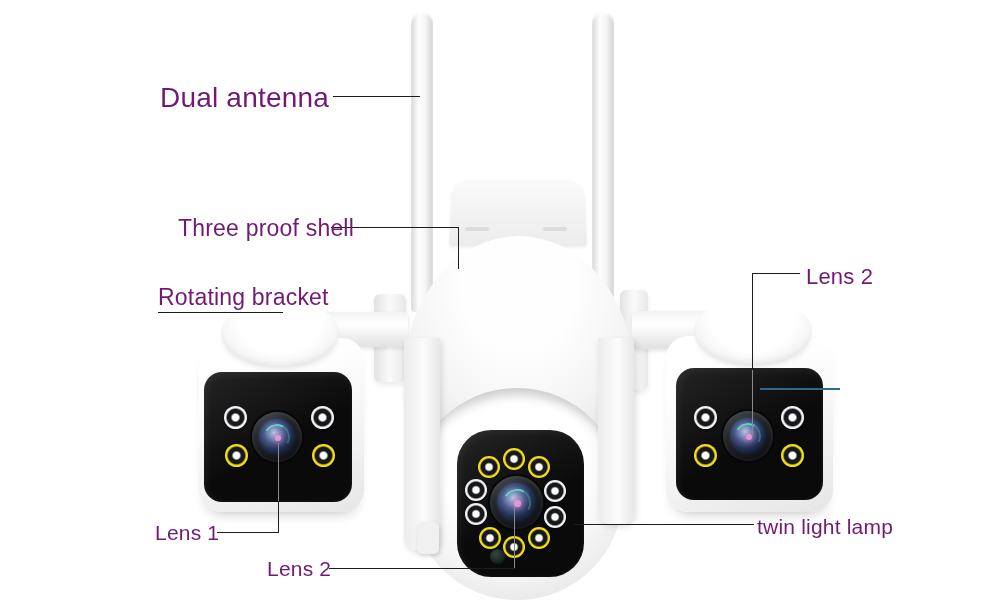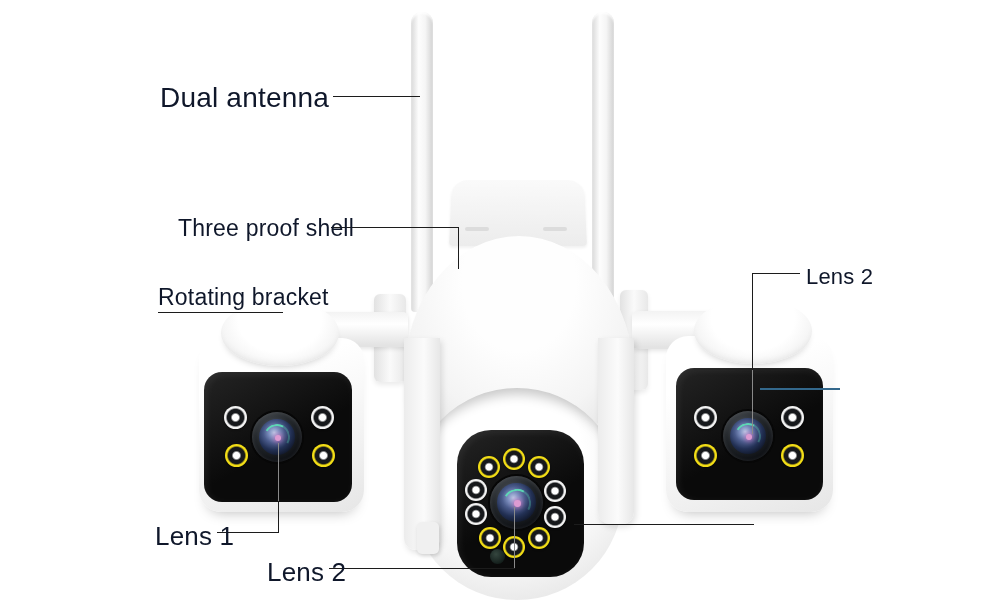--- a/index.html
+++ b/index.html
@@ -1,24 +1,24 @@
 <!DOCTYPE html>
 <html><head>
 <meta charset="utf-8">
 <style>
   html,body{margin:0;padding:0;background:#ffffff;}
   .stage{
     position:relative;width:1000px;height:600px;background:#ffffff;overflow:hidden;
     font-family:"Liberation Sans","DejaVu Sans",sans-serif;color:#1e1e1e;
   }
   
-  .ann-label{position:absolute;color:#0f172a;white-space:nowrap;z-index:21;letter-spacing:.2px;}
+  .ann-label{position:absolute;color:#701a75;white-space:nowrap;z-index:21;letter-spacing:.2px;}
   .lbl-xl{font-size:28px;}
   .lbl-lg{font-size:23px;}
-  .lbl-md{font-size:26px;}
+  .lbl-md{font-size:21px;}
   .ann-line{position:absolute;background:#1c1c1c;z-index:20;}
   .ann-line.h{height:1px;}
   .ann-line.v{width:1px;}
   .ann-line.grey{background:#8a8a8a;}
   .ann-line.blue{background:#33688c;height:2px;}
   
   .antenna{position:absolute;width:22px;z-index:1;border-radius:11px 11px 4px 4px;
     background:linear-gradient(90deg,#d8d8d8,#fdfdfd 35%,#f5f5f5 65%,#d2d2d2);
     box-shadow:inset 0 2px 2px rgba(255,255,255,.8);}
   .cap{position:absolute;left:449px;top:176px;width:138px;height:70px;z-index:2;
@@ -142,20 +142,21 @@
     <div class="arc"></div>
     <div class="dot"></div>
   </div>
 
   <div class="ann-label lbl-xl" style="left:160px;top:82px;">Dual antenna</div>
   <div class="ann-label lbl-lg" style="left:158px;top:284px;">Rotating bracket</div>
   <div class="ann-label lbl-lg" style="left:178px;top:215px;">Three proof shell</div>
   <div class="ann-label lbl-md" style="left:155px;top:521px;">Lens 1</div>
   <div class="ann-label lbl-md" style="left:267px;top:557px;">Lens 2</div>
   <div class="ann-label lbl-md" style="left:806px;top:264px;font-size:22px;">Lens 2</div>
+  <div class="ann-label lbl-md" style="left:757px;top:515px;">twin light lamp</div>
 
   <div class="ann-line h" style="left:333px;top:96px;width:87px;"></div>
   <div class="ann-line h" style="left:331px;top:227px;width:128px;"></div>
   <div class="ann-line v" style="left:458px;top:227px;height:42px;"></div>
   <div class="ann-line h" style="left:158px;top:312px;width:125px;"></div>
   <div class="ann-line h" style="left:217px;top:532px;width:61px;"></div>
   <div class="ann-line v grey" style="left:278px;top:443px;height:58px;"></div>
   <div class="ann-line v" style="left:278px;top:501px;height:32px;"></div>
   <div class="ann-line h" style="left:329px;top:568px;width:186px;"></div>
   <div class="ann-line v grey" style="left:514px;top:507px;height:61px;"></div>

